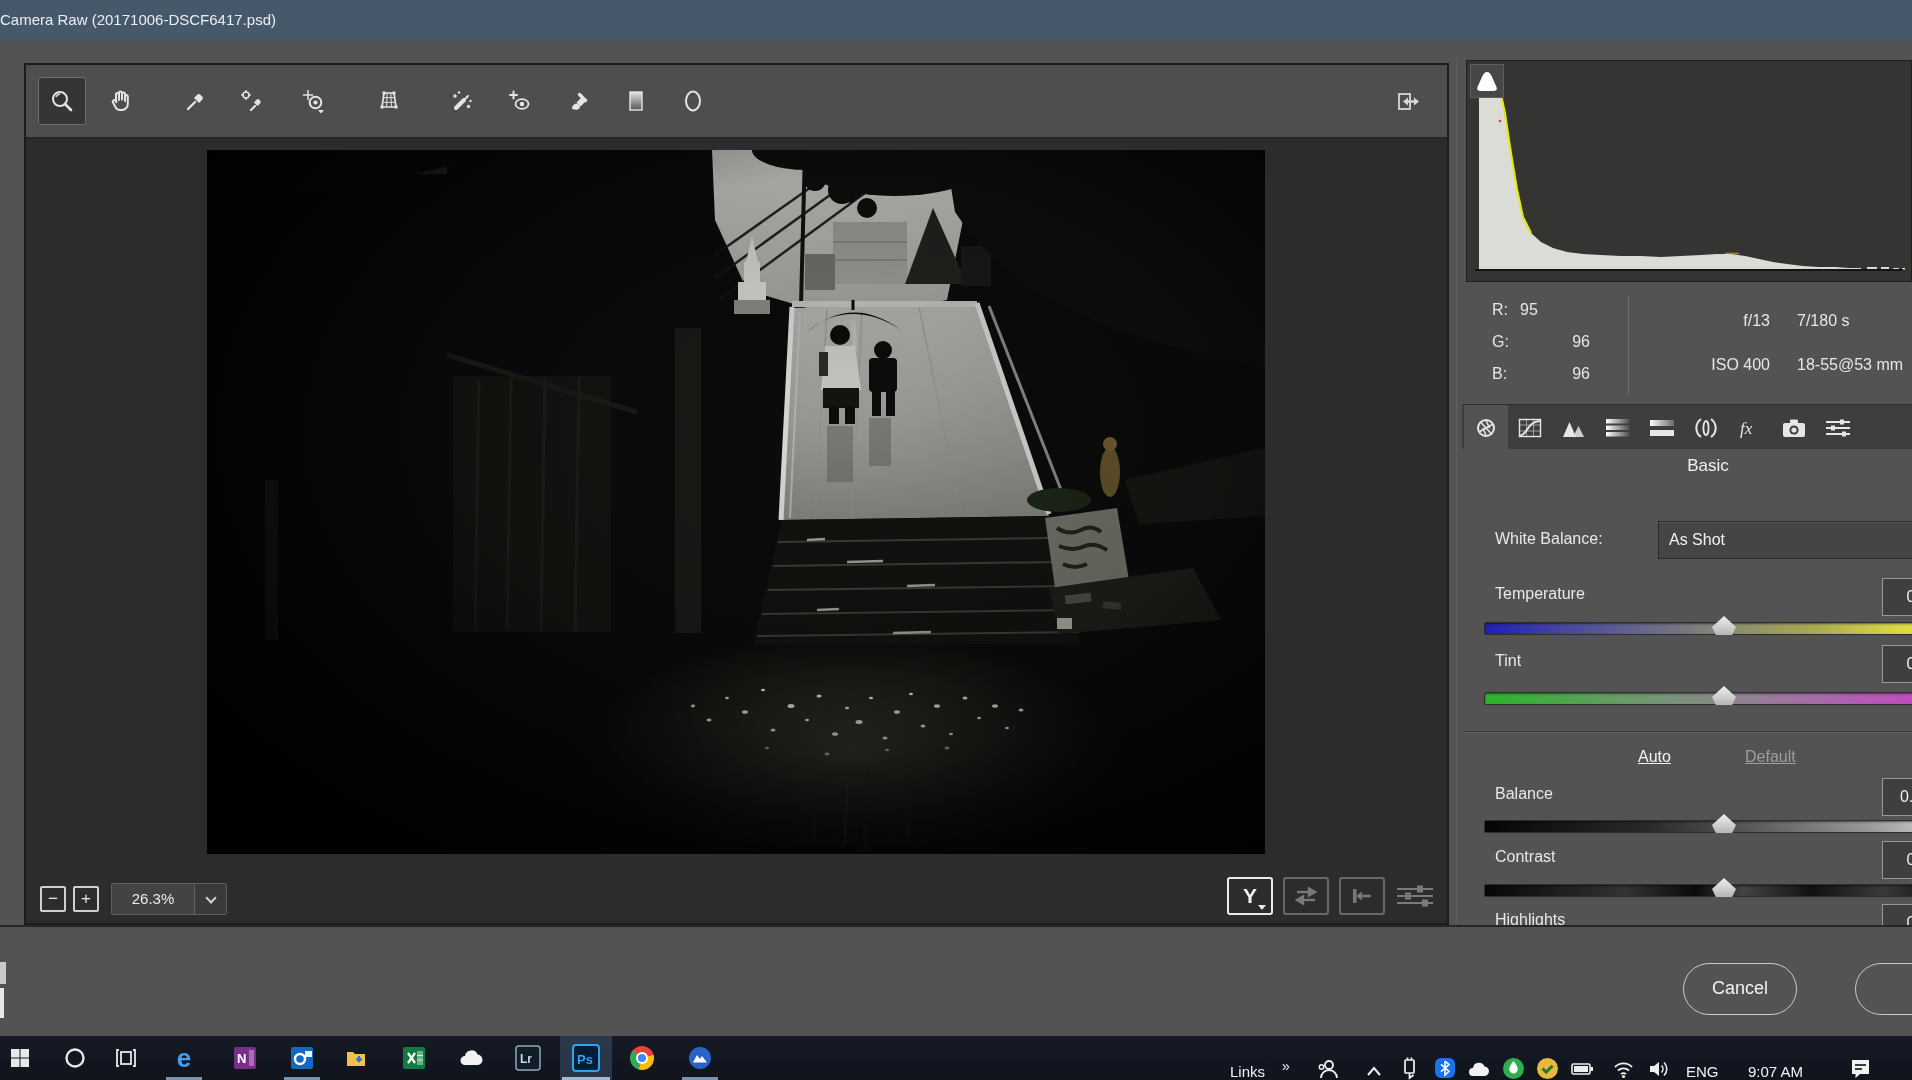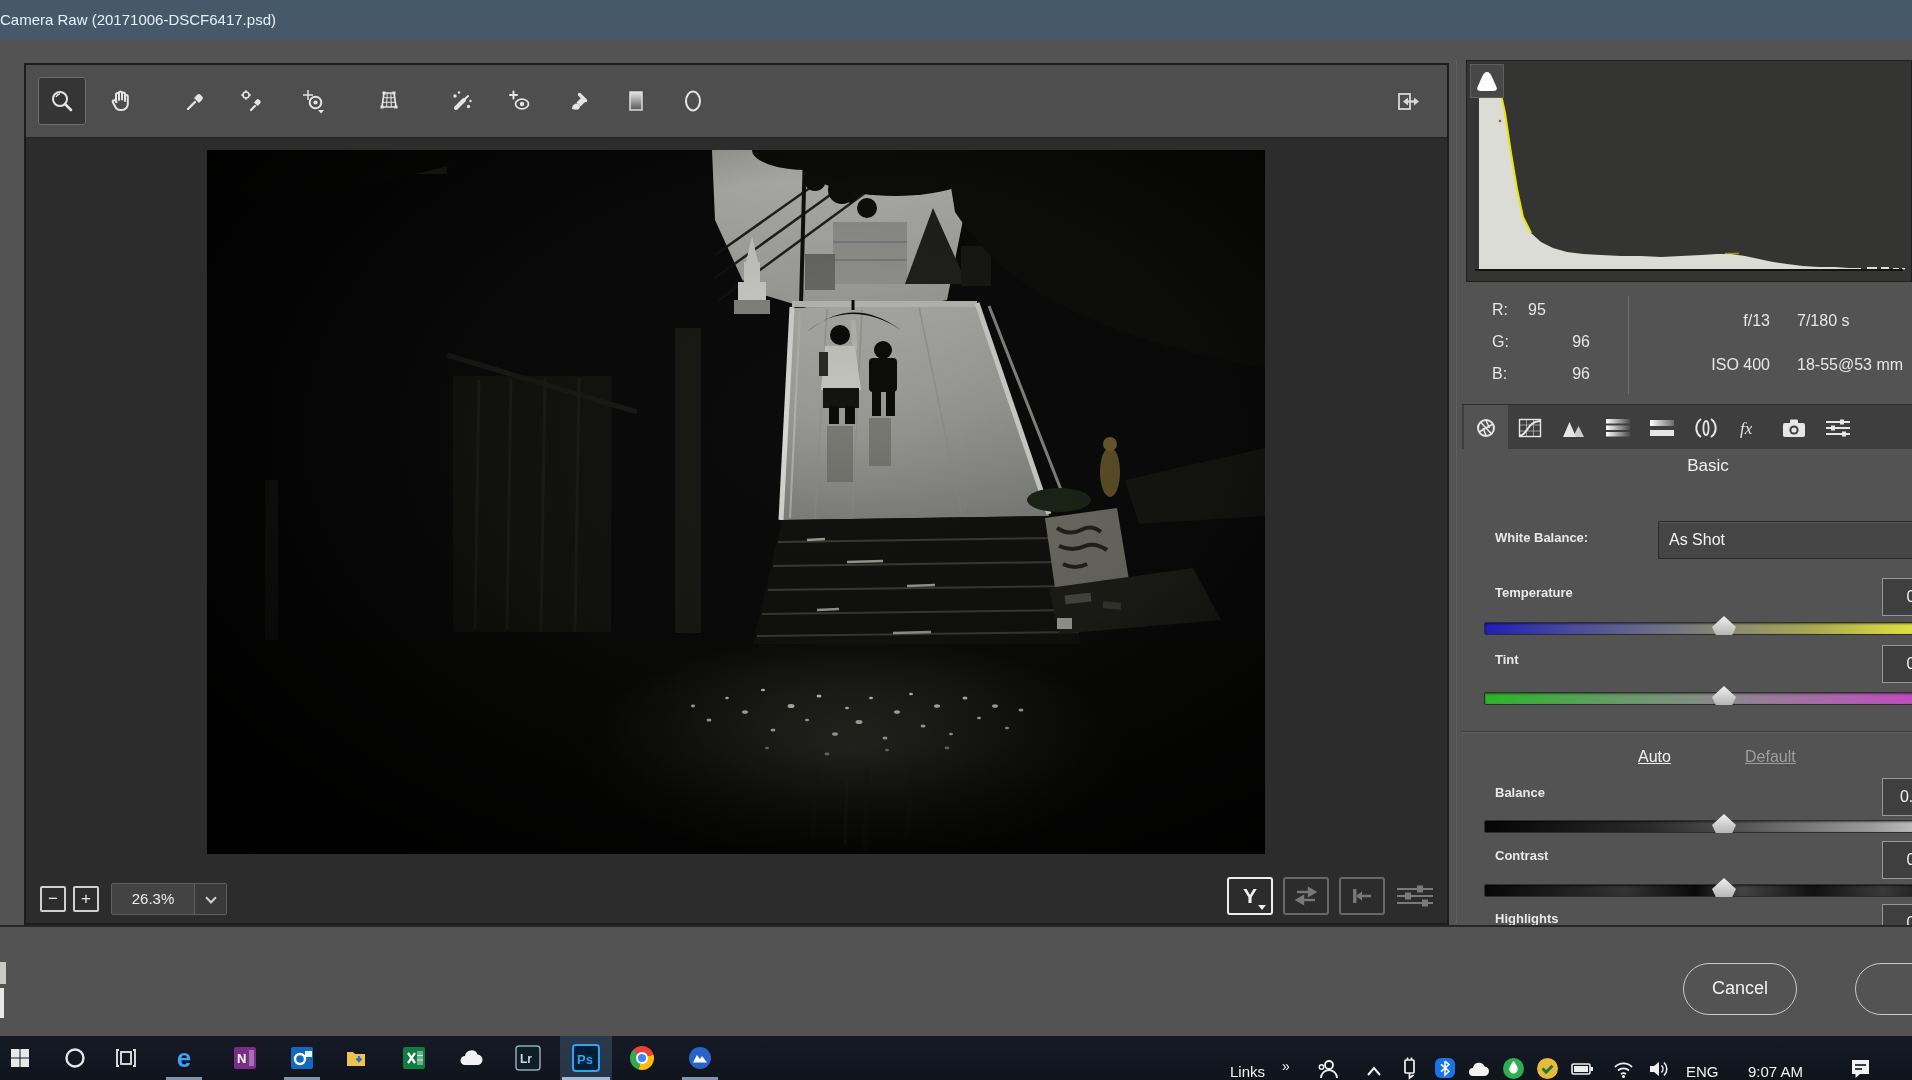--- a/index.html
+++ b/index.html
@@ -60,21 +60,21 @@
 
   .tabs-row { position:absolute; left:0; top:364px; width:500px; height:45px;
               background:#3e3e3e; border-top:1px solid #2e2e2e; border-bottom:1px solid:#2e2e2e;
               display:flex; padding-left:2px; }
   .tab { width:44px; height:45px; display:flex; align-items:center; justify-content:center; }
   .tab.active { background:#535353; }
 
   .panel-title { position:absolute; left:0; top:416px; width:492px; text-align:center;
                  color:#f0f0f0; font-size:17px; }
 
-  .lbl { position:absolute; color:#e8e8e8; font-size:13px;font-weight:bold; }
+  .lbl { position:absolute; color:#e8e8e8; font-size:16px; }
   .dropdown { position:absolute; left:196px; top:481px; width:296px; height:38px;
               background:#454545; border:1px solid #292929; box-shadow:inset 0 1px 0 #585858;
               color:#f2f2f2; font-size:16px; line-height:36px; padding-left:10px; }
   .valuebox { position:absolute; width:58px; height:38px; background:#3f3f3f;
               border:1px solid #989898; color:#f0f0f0; font-size:16px;
               text-align:center; line-height:36px; }
   .track { position:absolute; left:22px; width:470px; height:13px; border:1px solid #2e2e2e;
            border-radius:2px; box-shadow:inset 0 1px 2px rgba(0,0,0,.5); }
   .track-temp { background:linear-gradient(90deg,#1f1fb8 0%,#4a4a9a 18%,#6f6f85 38%,#8a8a72 52%,#a8a855 70%,#d8d845 88%,#e8e83e 100%); }
   .track-tint { background:linear-gradient(90deg,#2ab52a 0%,#6a9a6a 30%,#8a8a8a 50%,#a86aa8 72%,#cc3ecc 100%); }
@@ -485,21 +485,21 @@
         <line x1="8" y1="209" x2="436" y2="209" stroke="#141414" stroke-width="2"></line>
       </svg>
     </div>
     <div class="clip-ind">
       <svg width="26" height="24">
         <path d="M13,3 Q16,3 18,8 L22.5,18 Q24,22 19,22 L7,22 Q2,22 3.5,18 L8,8 Q10,3 13,3 Z" fill="#ffffff"></path>
       </svg>
     </div>
 
     <span class="info-label" style="left:30px; top:261px">R:</span>
-    <span class="info-val" style="left:40px; top:261px; width:70px; text-align:center">95</span>
+    <span class="info-val" style="left:58px; top:261px; width:70px; text-align:left">95</span>
     <span class="info-label" style="left:30px; top:293px">G:</span>
     <span class="info-val" style="left:58px; top:293px; width:70px; text-align:right">96</span>
     <span class="info-label" style="left:30px; top:325px">B:</span>
     <span class="info-val" style="left:58px; top:325px; width:70px; text-align:right">96</span>
     <div class="vline"></div>
     <span class="info-val" style="left:198px; top:272px; width:110px; text-align:right">f/13</span>
     <span class="info-val" style="left:335px; top:272px; white-space:nowrap">7/180 s</span>
     <span class="info-val" style="left:198px; top:316px; width:110px; text-align:right">ISO 400</span>
     <span class="info-val" style="left:335px; top:316px; white-space:nowrap">18-55@53 mm</span>
 

